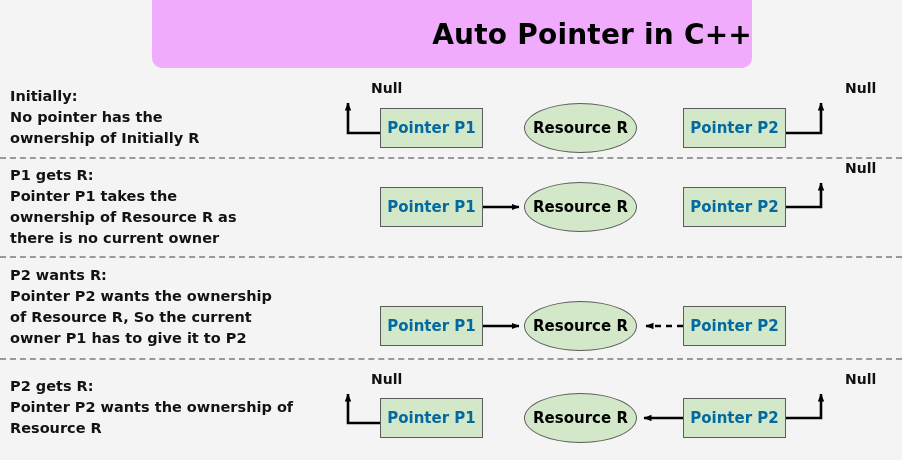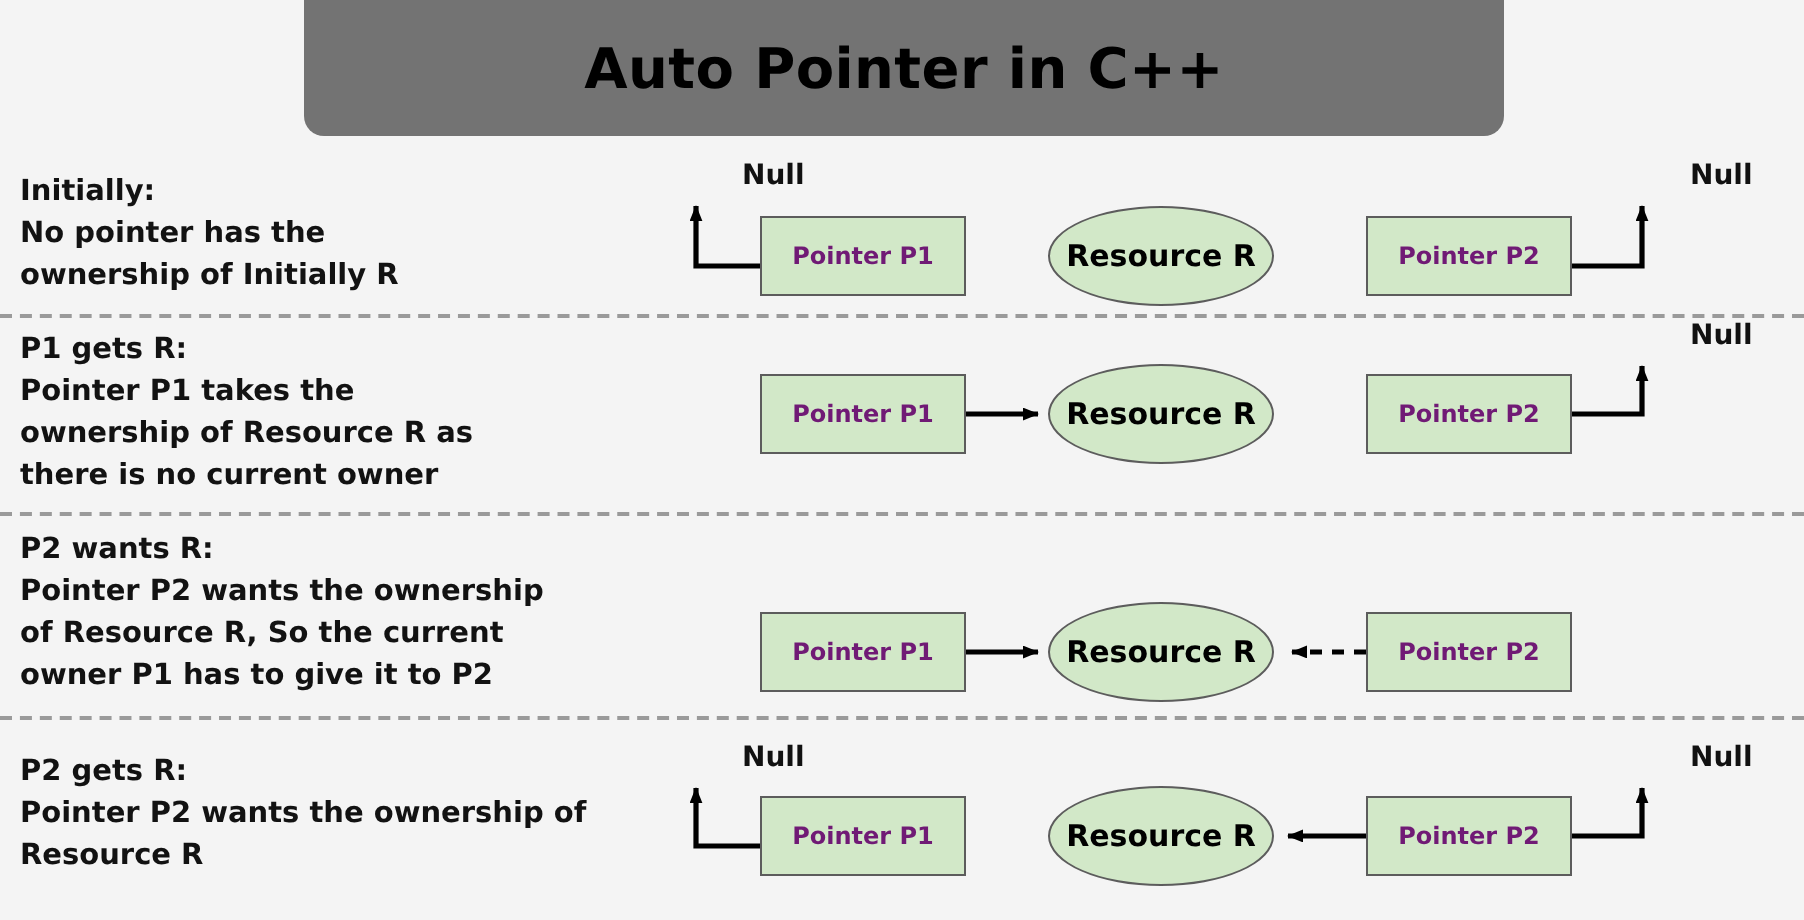--- a/index.html
+++ b/index.html
@@ -16,26 +16,26 @@
     color: #111111;
   }
 
   
   #title-banner {
     position: absolute;
     left: 152px;
     top: 0px;
     width: 600px;
     height: 68px;
-    background: #737373;
+    background: #f0abfc;
     border-bottom-left-radius: 10px;
     border-bottom-right-radius: 10px;
     display: flex;
     align-items: center;
-    justify-content: center;
+    justify-content: flex-end;
   }
   #title-text {
     font-size: 28px;
     font-weight: 700;
     letter-spacing: 0.2px;
     color: #000000;
     white-space: nowrap;
   }
 
   
@@ -64,23 +64,23 @@
 
   
   .pbox {
     position: absolute;
     background: #d2e8c8;
     border: 1.6px solid #5c5c5c;
     box-sizing: border-box;
     display: flex;
     align-items: center;
     justify-content: center;
-    font-size: 12px;
-    font-weight: 700;
-    color: #701a75;
+    font-size: 15px;
+    font-weight: 700;
+    color: #0369a1;
     white-space: nowrap;
   }
   .ellipse {
     position: absolute;
     background: #d2e8c8;
     border: 1.6px solid #5c5c5c;
     border-radius: 50%;
     box-sizing: border-box;
     display: flex;
     align-items: center;

